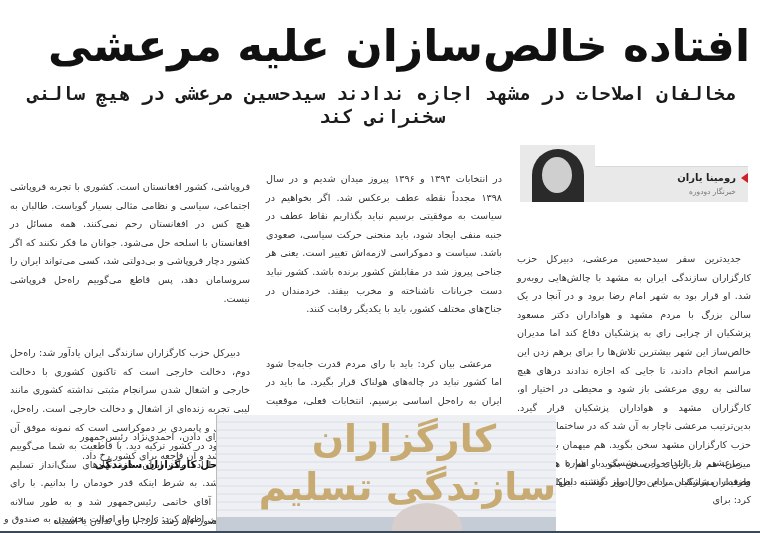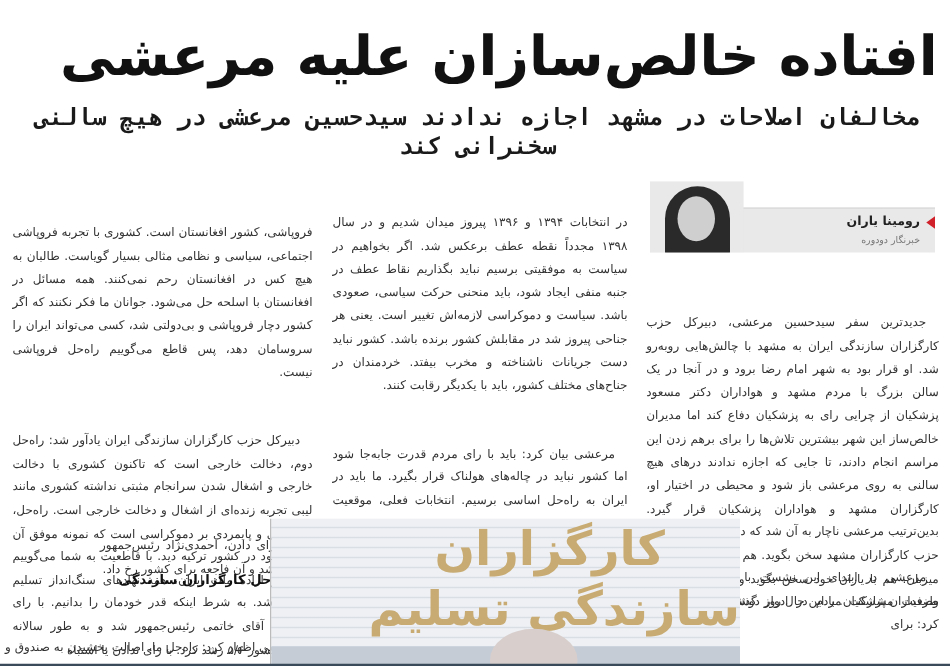--- a/index.html
+++ b/index.html
@@ -57,21 +57,21 @@
     border-top: 5px solid transparent; border-bottom: 5px solid transparent;
     border-right: 7px solid #d0202a;
   }
   .tri-author { top: 173px; right: 12px; }
   .subtitle {
     position: absolute; top: 458px; right: 527px; font-weight: bold; font-size: 10.5px; color: #111;
   }
   .tri-sub { top: 462px; right: 515px; }
 
   .photo {
-    position: absolute; top: 415px; left: 216px; width: 376px; height: 118px;
+    position: absolute; top: 415px; left: 216px; width: 340px; height: 118px;
     background: repeating-linear-gradient(180deg, #eef0f4 0px, #eef0f4 6px, #d9dde4 7px, #eef0f4 8px);
     overflow: hidden; border-left: 1px solid #bbb;
   }
   .photo-text {
     position: absolute; right: 40px; font-weight: bold; color: #c8ab72; direction: rtl;
     font-size: 38px; line-height: 44px; white-space: nowrap;
   }
   .photo-text.l1 { top: 2px; right: 60px; }
   .photo-text.l2 { top: 50px; right: 0px; }
   .photo-head {

